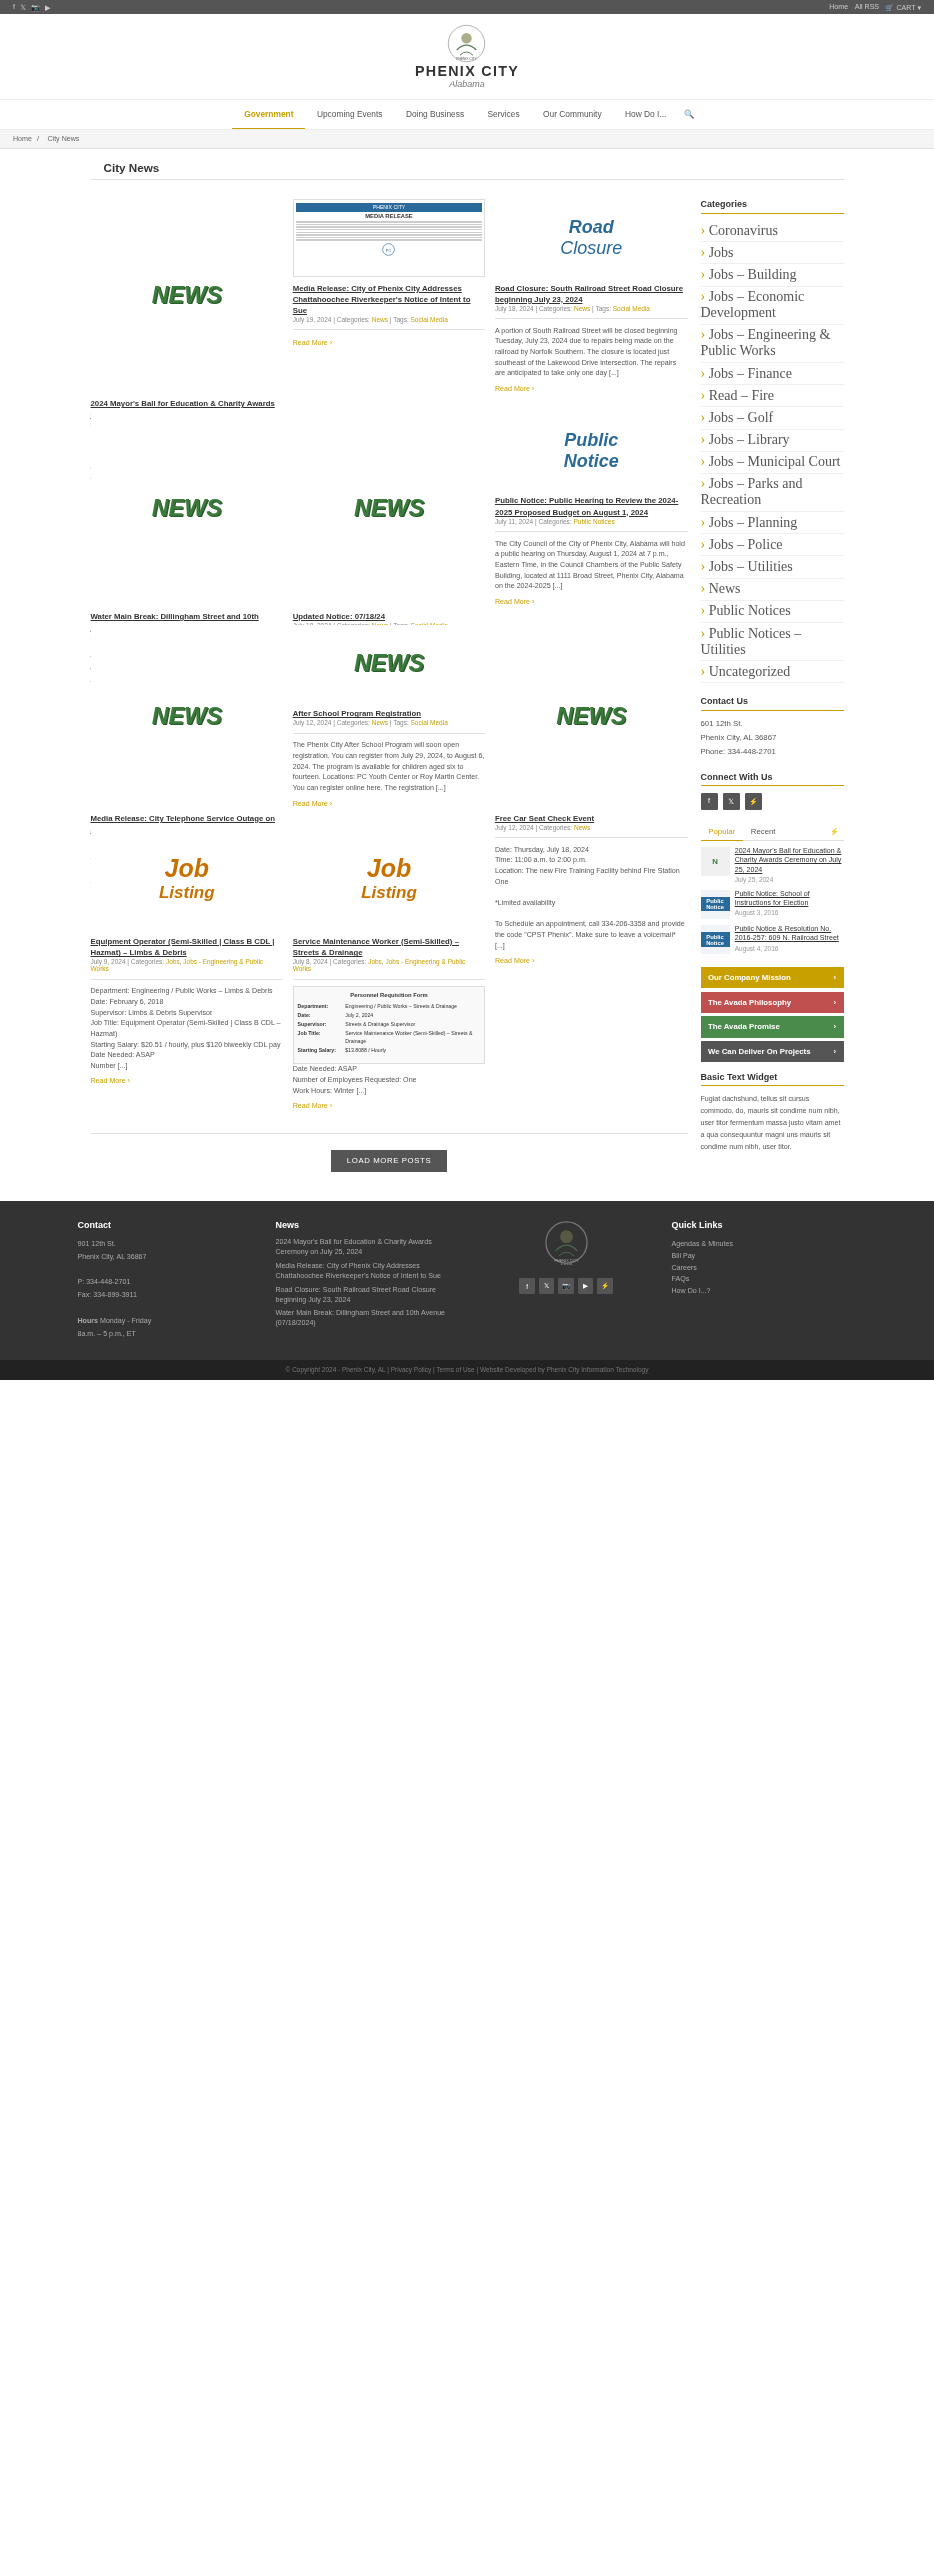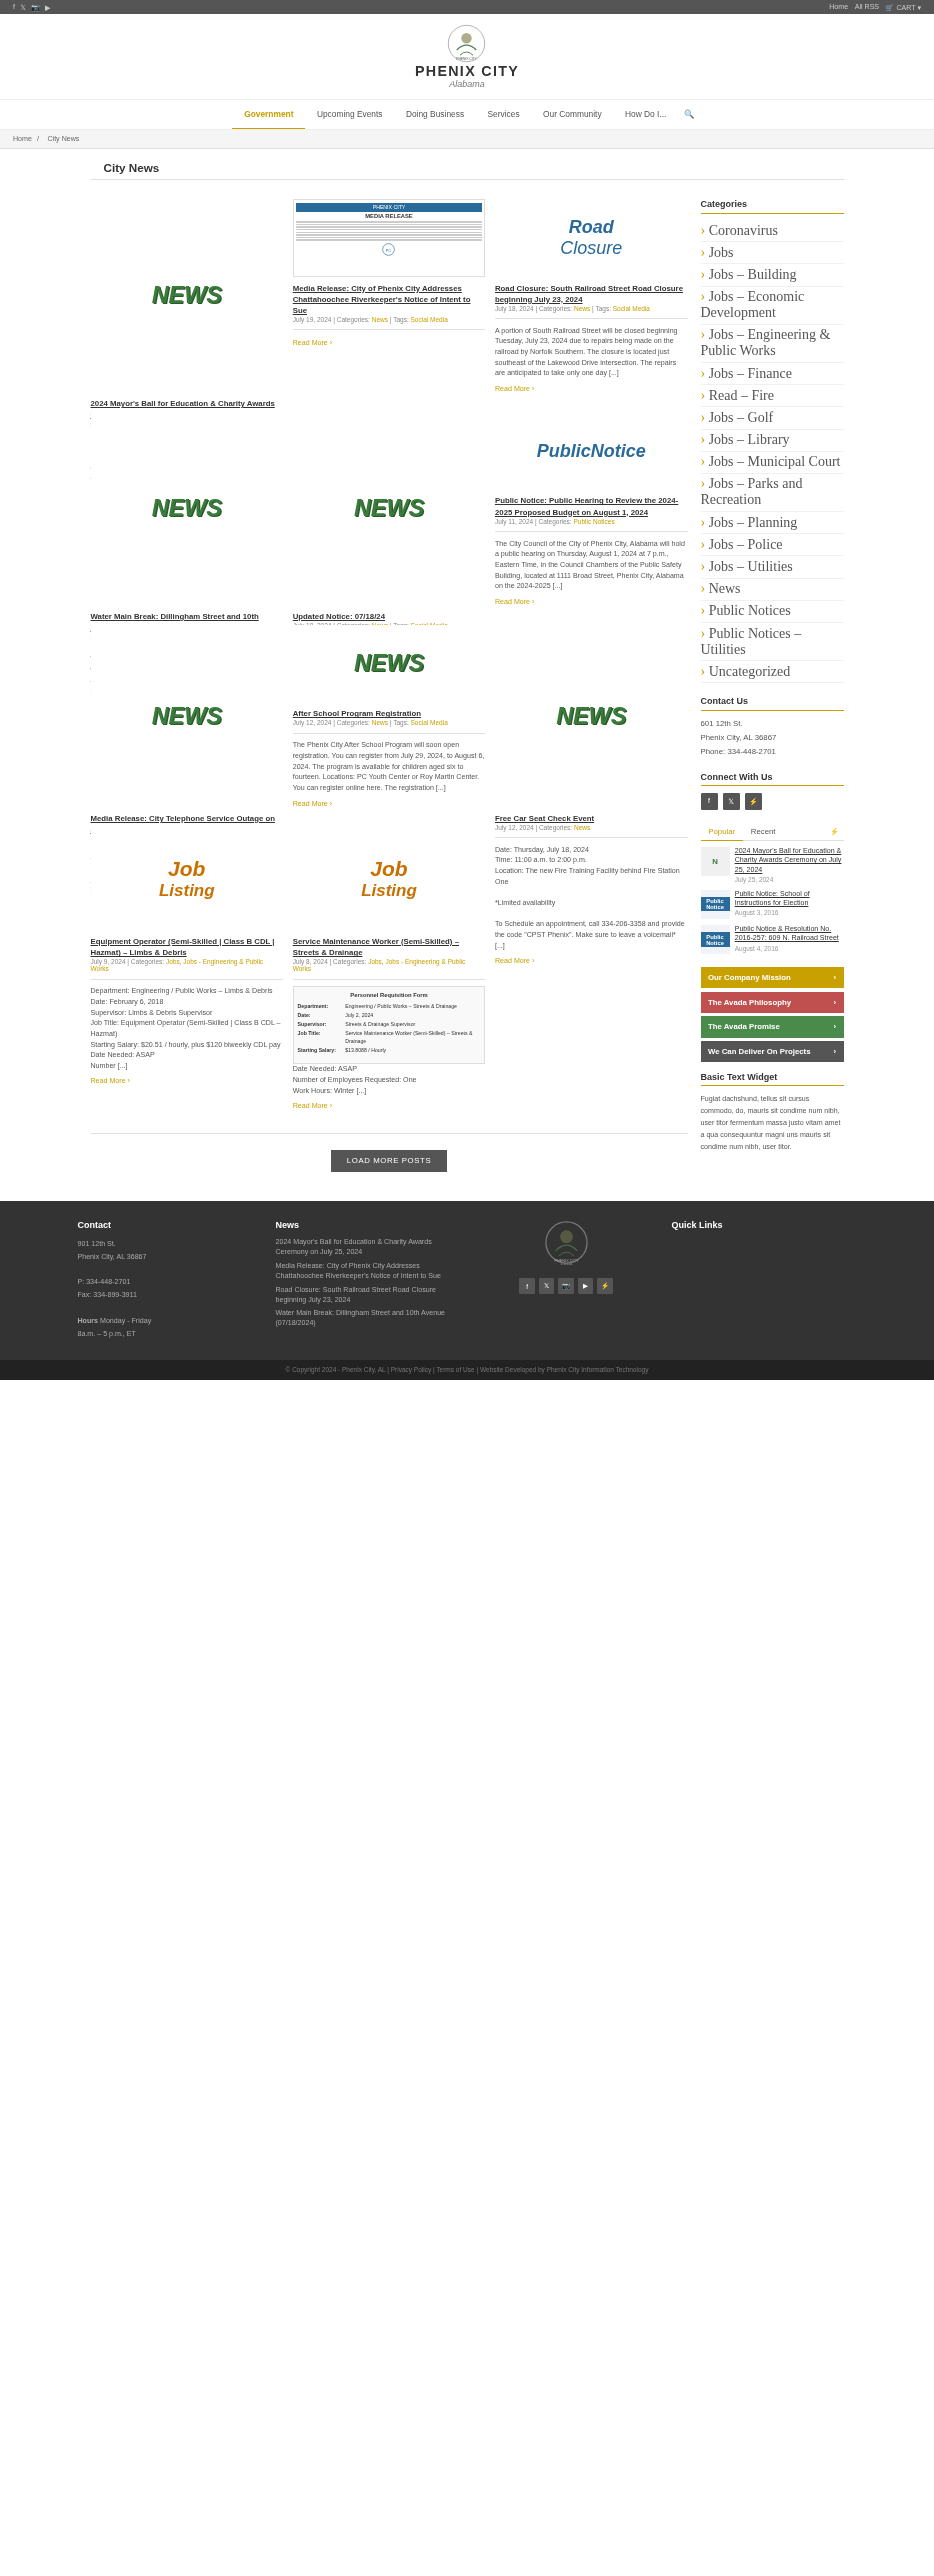--- a/index.html
+++ b/index.html
@@ -173,21 +173,21 @@
     .road-closure-thumb .rc-closure {
       font-size: 18px;
       font-weight: 400;
       color: #2a6a9a;
       font-style: italic;
     }
 
     .public-notice-thumb {
       background: #fff;
       display: flex;
-      flex-direction: row;
+      flex-direction: column;
       align-items: center;
       justify-content: center;
       text-align: center;
       padding: 3.2px;
     }
     .public-notice-thumb .pn-public {
       font-size: 18px;
       font-weight: 900;
       color: #2a6a9a;
       font-style: italic;
@@ -201,21 +201,21 @@
 
     .job-listing-thumb {
       background: #fff;
       display: flex;
       flex-direction: column;
       align-items: center;
       justify-content: center;
       text-align: center;
     }
     .job-listing-thumb .jl-job {
-      font-size: 21px;
+      font-size: 25px;
       font-weight: 900;
       color: #c87000;
       font-style: italic;
     }
     .job-listing-thumb .jl-listing {
       font-size: 17px;
       font-weight: 900;
       color: #c87000;
       font-style: italic;
     }
@@ -955,20 +955,27 @@
         <div class="footer-social-icon">f</div>
         <div class="footer-social-icon">𝕏</div>
         <div class="footer-social-icon">📷</div>
         <div class="footer-social-icon">▶</div>
         <div class="footer-social-icon">⚡</div>
       </div>
     </div>
 
     <div>
       <div class="footer-col-title">Quick Links</div>
+      <ul class="footer-quick-links">
+        <li><a href="#">Agendas &amp; Minutes</a></li>
+        <li><a href="#">Bill Pay</a></li>
+        <li><a href="#">Careers</a></li>
+        <li><a href="#">FAQs</a></li>
+        <li><a href="#">How Do I...?</a></li>
+      </ul>
     </div>
   </div>
 </footer>
 
 <div class="footer-bottom">
   <span>© Copyright 2024 - Phenix City, AL | Privacy Policy | Terms of Use | Website Developed by Phenix City Information Technology</span>
 </div>
 
 
 </body></html>

